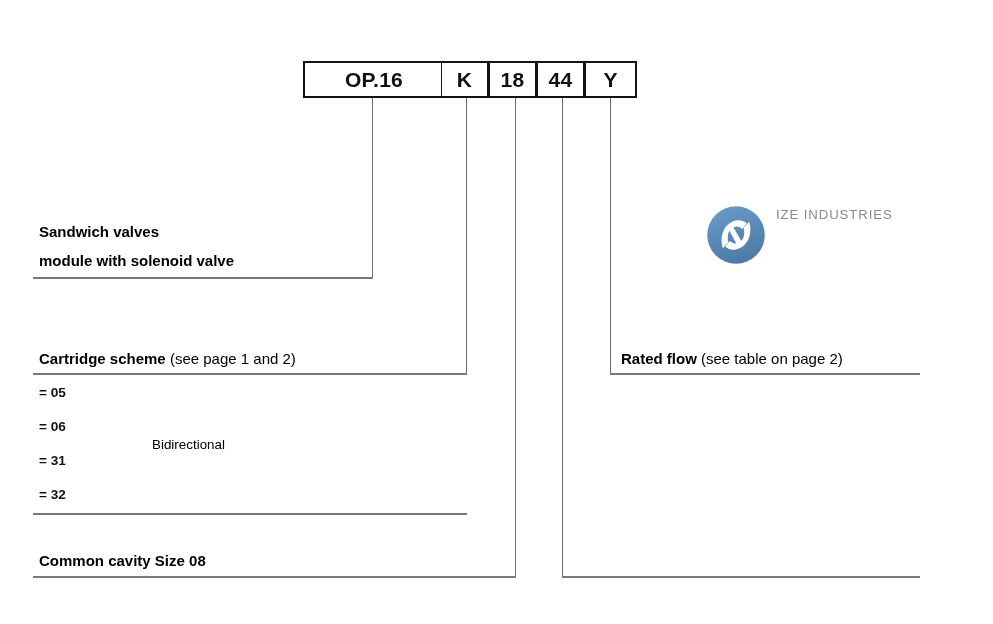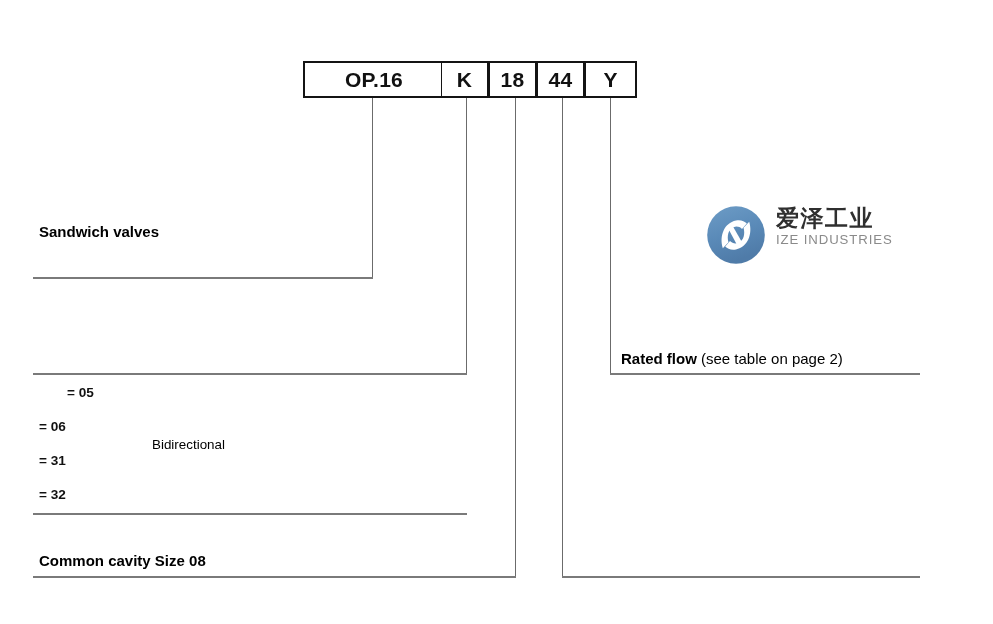--- a/index.html
+++ b/index.html
@@ -142,25 +142,31 @@
   <div class="code-box adj" style="left:441px; width:48px;">K</div>
   <div class="code-box adj" style="left:489px; width:48px;">18</div>
   <div class="code-box adj" style="left:537px; width:48px;">44</div>
   <div class="code-box adj" style="left:585px; width:52px;">Y</div>
 
   <div class="vline" style="left:372px; top:98px; height:179px;"></div>
   <div class="rule" style="left:33px; top:277px; width:340px;"></div>
   <div class="label" style="left:39px; top:223px;">
     <span class="label-bold">Sandwich valves</span>
   </div>
+  <div class="label" style="left:39px; top:252px;">
+    <span class="label-bold">module with solenoid valve</span>
+  </div>
 
   <div class="vline" style="left:466px; top:98px; height:275px;"></div>
   <div class="rule" style="left:33px; top:373px; width:434px;"></div>
-
-  <div class="opt-row" style="left:39px; top:385px;margin-left:28px;">= 05</div>
+  <div class="label" style="left:39px; top:350px;">
+    <b>Cartridge scheme</b><span>&nbsp;</span><span class="reg">(see page 1 and 2)</span>
+  </div>
+
+  <div class="opt-row" style="left:39px; top:385px;">= 05</div>
   <div class="opt-row" style="left:39px; top:419px;">= 06</div>
   <div class="opt-row" style="left:39px; top:453px;">= 31</div>
   <div class="opt-row" style="left:39px; top:487px;">= 32</div>
   <div class="opt-note" style="left:152px; top:437px;">Bidirectional</div>
 
   <div class="rule" style="left:33px; top:513px; width:434px;"></div>
 
   <div class="vline" style="left:515px; top:98px; height:478px;"></div>
   <div class="rule" style="left:33px; top:576px; width:483px;"></div>
   <div class="label" style="left:39px; top:552px;">
@@ -184,18 +190,17 @@
           <stop offset="55%" stop-color="#5a8ab8"></stop>
           <stop offset="100%" stop-color="#4f7ba8"></stop>
         </linearGradient>
       </defs>
       <circle cx="50" cy="50" r="48" fill="url(#lg)"></circle>
       <path d="M28 72 C22 52, 30 30, 50 26 C58 24.5, 64 27, 68 31 L60 40 C56 36, 51 35, 46 37 C37 40.5, 34.5 52, 37.5 62 Z" fill="#ffffff"></path>
       <path d="M72 28 C78 48, 70 70, 50 74 C42 75.5, 36 73, 32 69 L40 60 C44 64, 49 65, 54 63 C63 59.5, 65.5 48, 62.5 38 Z" fill="#ffffff"></path>
       <path d="M44 34 L60 62 L52 67 L37 39 Z" fill="#ffffff"></path>
     </svg>
     <div id="logo-text">
-      <div id="logo-cn">爱泽工业</div>
       <div id="logo-en">IZE INDUSTRIES</div>
     </div>
   </div>
 
 </div>
 
 </body></html>

